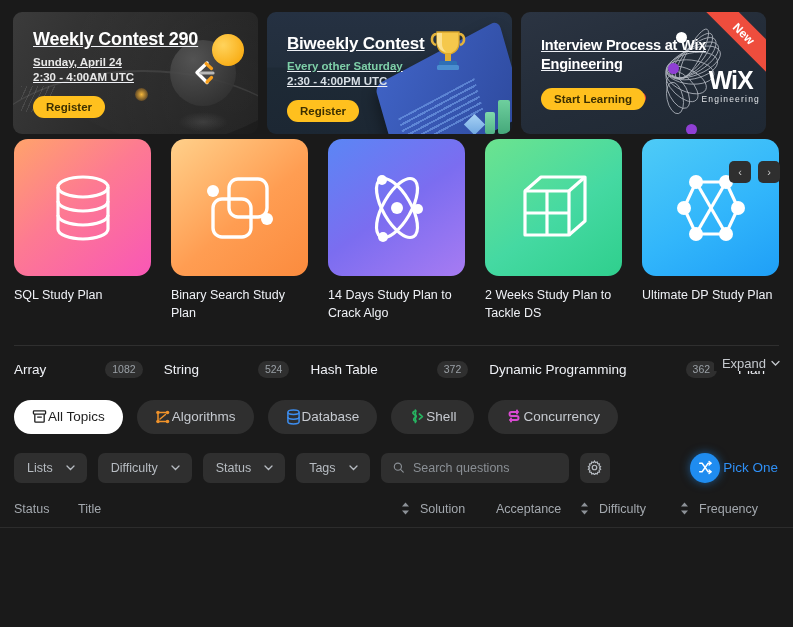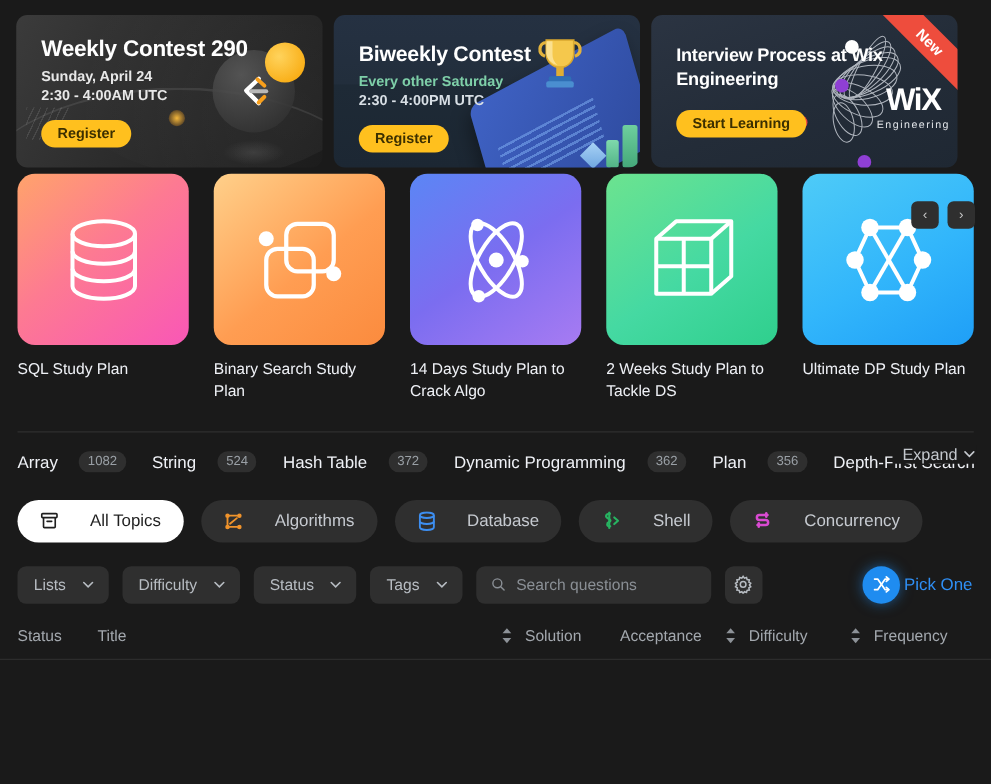--- a/index.html
+++ b/index.html
@@ -12,21 +12,21 @@
   }
   .page { width: 793px; height: 627px; position: relative; }
 
   
   .banners { display: flex; gap: 9px; padding: 12px 13px 0 13px; }
   .banner {
     position: relative; width: 245px; height: 122px;
     border-radius: 9px; overflow: hidden; flex: 0 0 auto;
     cursor: pointer;
   }
-  .banner-content { position: relative; z-index: 4; padding: 17px 0 0 20px; }
+  .banner-content { position: relative; z-index: 4; padding: 17px 0 0 20px; text-decoration: underline; }
   .banner-title {
     font-size: 17.5px; font-weight: 700; color: #ffffff;
     letter-spacing: -0.2px; line-height: 1.15;
   }
   .banner-sub {
     font-size: 11.5px; font-weight: 700; margin-top: 5px; line-height: 1.35;
   }
   .banner-sub2 { font-size: 11.5px; font-weight: 700; line-height: 1.35; }
   .banner-btn {
     display: inline-block; margin-top: 10px;
@@ -150,33 +150,33 @@
   
   .divider { height: 1px; background: #2f2f2f; margin: 22px 14px 0 14px; }
 
   
   .topics { position: relative; display: flex; align-items: center;
     padding: 15px 0 0 14px; gap: 21px; white-space: nowrap; overflow: hidden; }
   .topic { display: flex; align-items: center; gap: 17px; cursor: pointer; flex: 0 0 auto; }
   .topic-name { font-size: 13.5px; color: #eff1f6; }
   .topic-count {
     font-size: 10.5px; color: #9aa0a6; background: #2f2f2f;
-    padding: 2.5px 7px; border-radius: 999px;
+    padding: 2.5px 7px; border-radius: 999px; margin-left: 42px;
   }
   .expand {
     position: absolute; right: 12px; top: 10px;
     background: #1a1a1a; padding-left: 8px;
     font-size: 13px; color: #c4c8cd; cursor: pointer;
     display: flex; align-items: center; gap: 4px;
   }
 
   
   .cats { display: flex; gap: 14px; padding: 22px 0 0 14px; }
   .cat {
-    display: flex; align-items: center; gap: 25px;
+    display: flex; align-items: center; gap: 1px;
     background: #2f2f2f; color: #c6cad0;
     border: none; border-radius: 999px;
     padding: 9px 18px; font-size: 13.5px; cursor: pointer;
     font-family: inherit;
   }
   .cat.active { background: #ffffff; color: #1f1f1f; }
 
   
   .filters { display: flex; align-items: center; gap: 11px; padding: 19px 0 0 14px; }
   .fbtn {

